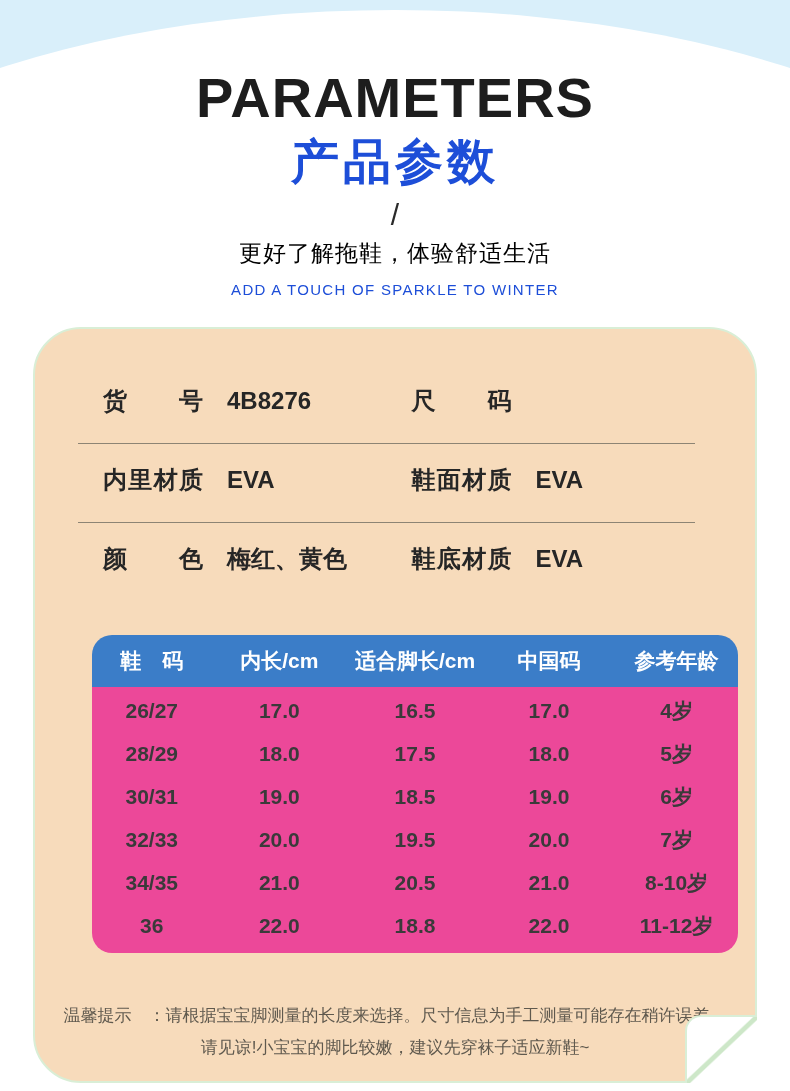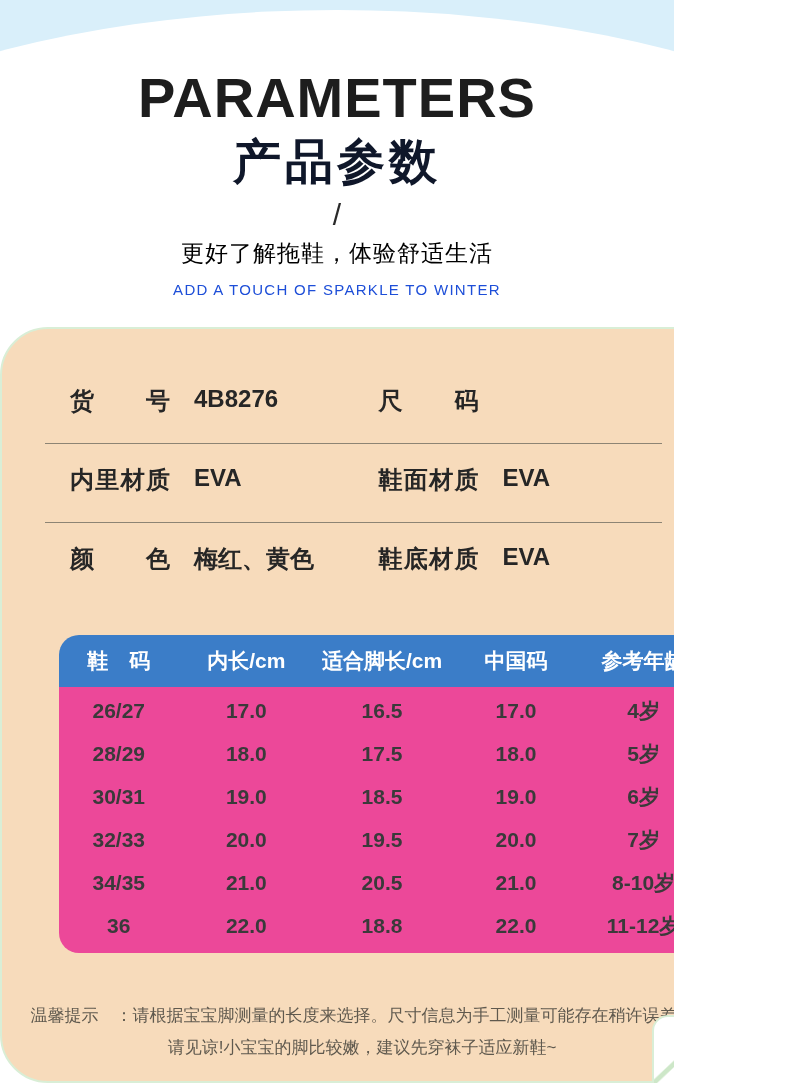--- a/index.html
+++ b/index.html
@@ -1,47 +1,47 @@
 <!DOCTYPE html>
 <html><head>
 <meta charset="utf-8">
 <style>
   html,body { margin:0; padding:0; }
   body {
     width:790px; height:1091px; background:#ffffff;
     font-family:"Liberation Sans","DejaVu Sans",sans-serif;
     -webkit-font-smoothing:antialiased;
   }
-  .page { position:relative; width:674px; height:1091px; overflow:hidden; background:#ffffff; }
+  .page { position:relative; width:790px; height:1091px; overflow:hidden; background:#ffffff; }
 
   
   .hero { position:relative; height:320px; background:#d9effa; overflow:hidden; }
   .hero-arc {
     position:absolute; top:10px; left:50%; width:1400px; height:666px;
     margin-left:-700px; background:#ffffff; border-radius:50%;
   }
   .hero-content { position:relative; z-index:1; text-align:center; padding-top:70px; }
   .hero-title { margin:0; font-size:56px; font-weight:800; letter-spacing:1px; line-height:1; color:#1d1d1d; }
-  .hero-title-cn { margin:10px 0 0; font-size:48px; font-weight:700; letter-spacing:4px; line-height:1.08; color:#0f172a; }
+  .hero-title-cn { margin:10px 0 0; font-size:48px; font-weight:700; letter-spacing:4px; line-height:1.08; color:#1d4ed8; }
   .hero-slash { margin-top:12px; font-size:30px; font-weight:400; line-height:1; color:#2a2a2a; }
   .hero-sub-cn { margin-top:8px; font-size:23px; letter-spacing:1px; color:#000000; }
   .hero-sub-en { margin-top:12px; font-size:15px; letter-spacing:1.3px; color:#1d4ed8; }
 
   
   .card {
     position:relative; width:724px; height:756px; margin:7px auto 0;
     box-sizing:border-box; background:#f7dbbb;
     border:2px solid #d9eed6; border-radius:48px 48px 0 48px;
   }
 
   
   .params { margin:0 60px 0 43px; padding-top:36px; }
   .param-row { display:flex; padding:20px 0 26px; }
   .param-row.bordered { border-bottom:1px solid #8d8474; }
-  .param-cell { flex:1; display:flex; padding-left:25px; box-sizing:border-box; }
+  .param-cell { flex:1; display:flex; align-items:center; padding-left:25px; box-sizing:border-box; }
   .param-label {
     display:inline-block; width:100px; flex:none;
     font-size:24px; font-weight:700; color:#262626;
     text-align:justify; text-align-last:justify;
   }
   .param-value { margin-left:24px; font-size:24px; font-weight:700; color:#262626; white-space:nowrap; }
 
   
   .size-table { margin:34px 17px 0 21px;padding-left:36px; }
   .thead, .trow {

